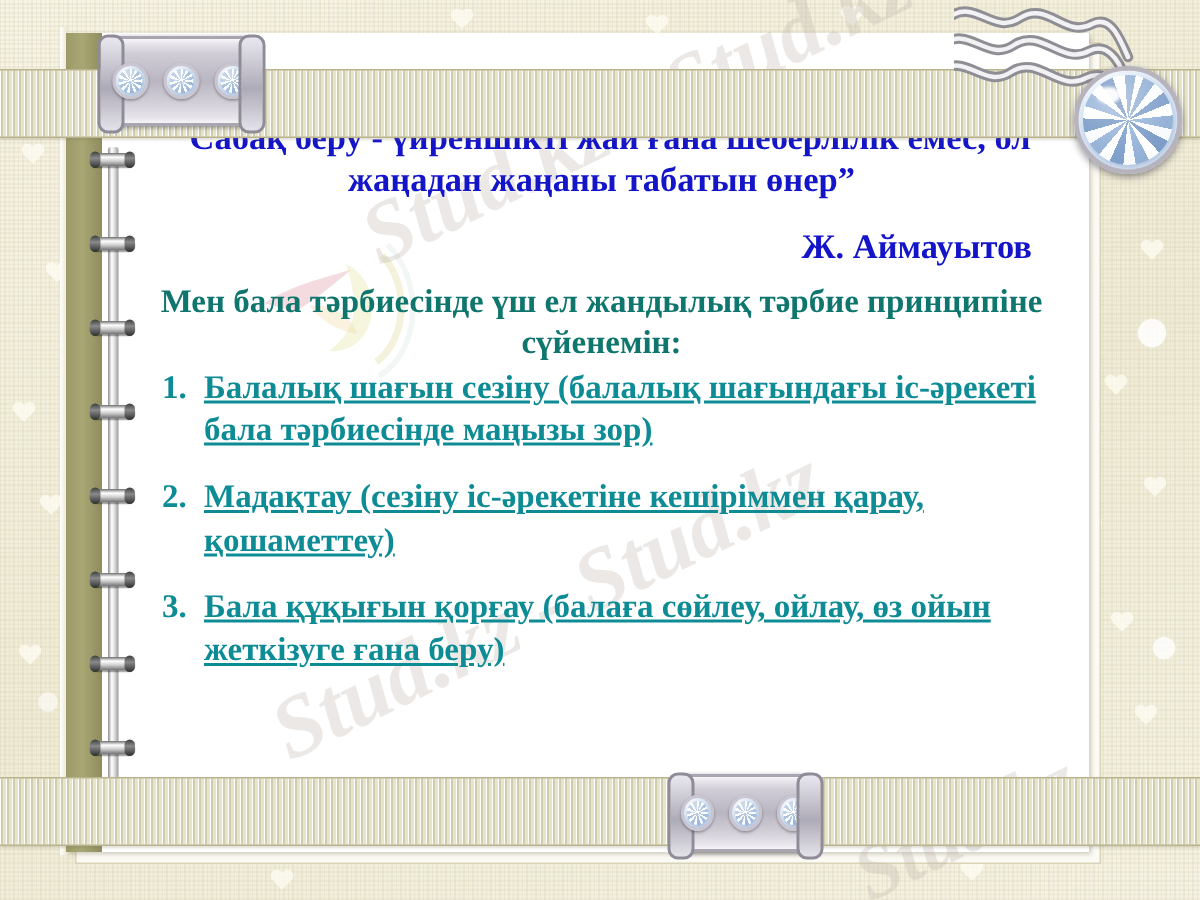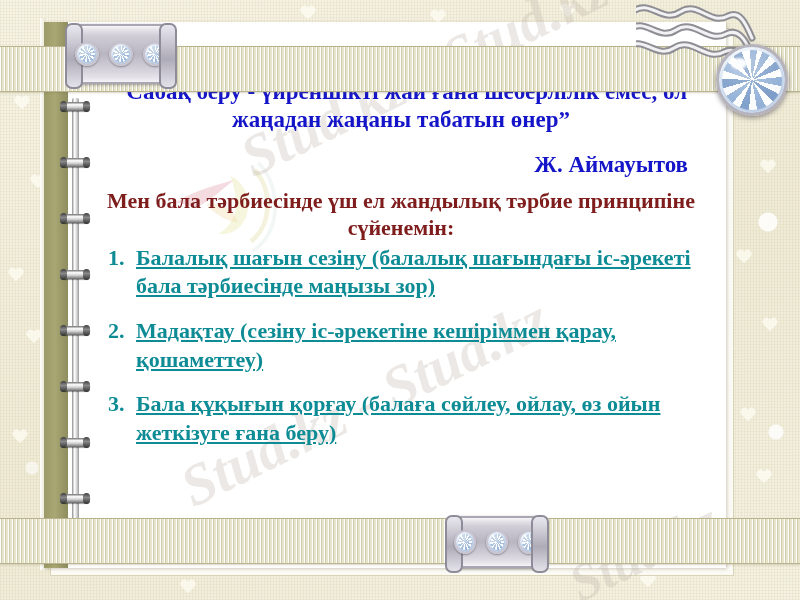--- a/index.html
+++ b/index.html
@@ -315,21 +315,21 @@
     text-shadow: 0 1px 0 rgba(255,255,255,.6);
   }
   .author {
     color: #1414c8;
     font-weight: bold;
     font-size: 23px;
     text-align: right;
     margin: 18px 18px 0 0;
   }
   .subtitle {
-    color: #7f1d1d;
+    color: #0f766e;
     font-weight: bold;
     font-size: 22px;
     line-height: 1.22;
     text-align: center;
     margin: 10px 0 0 0;
   }
   ol.principles {
     margin: 2px 0 0 0;
     padding: 0 0 0 34px;
     list-style: decimal;

